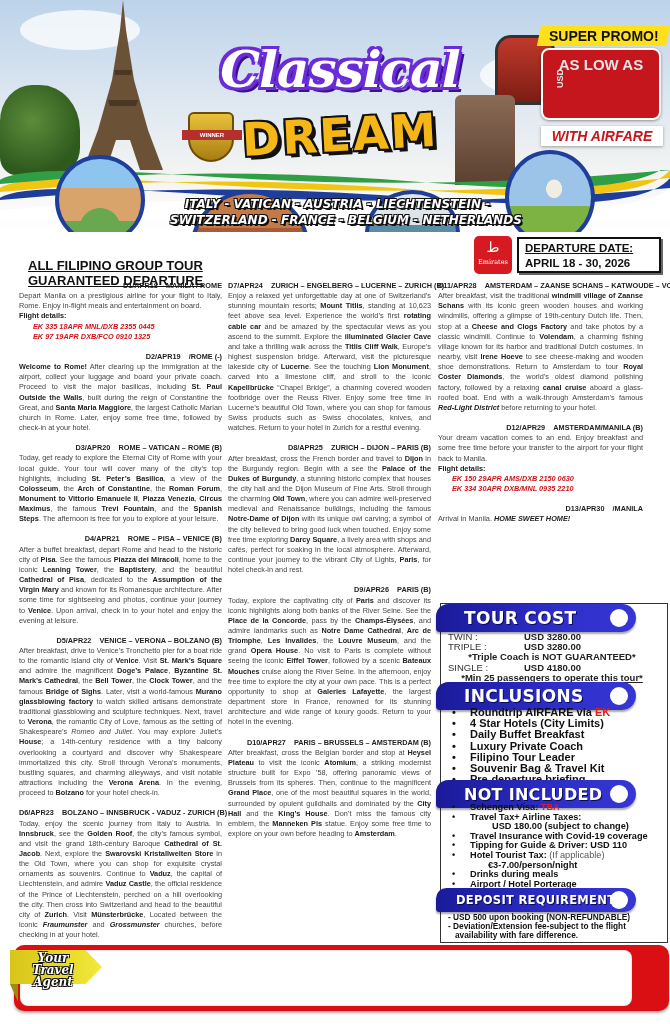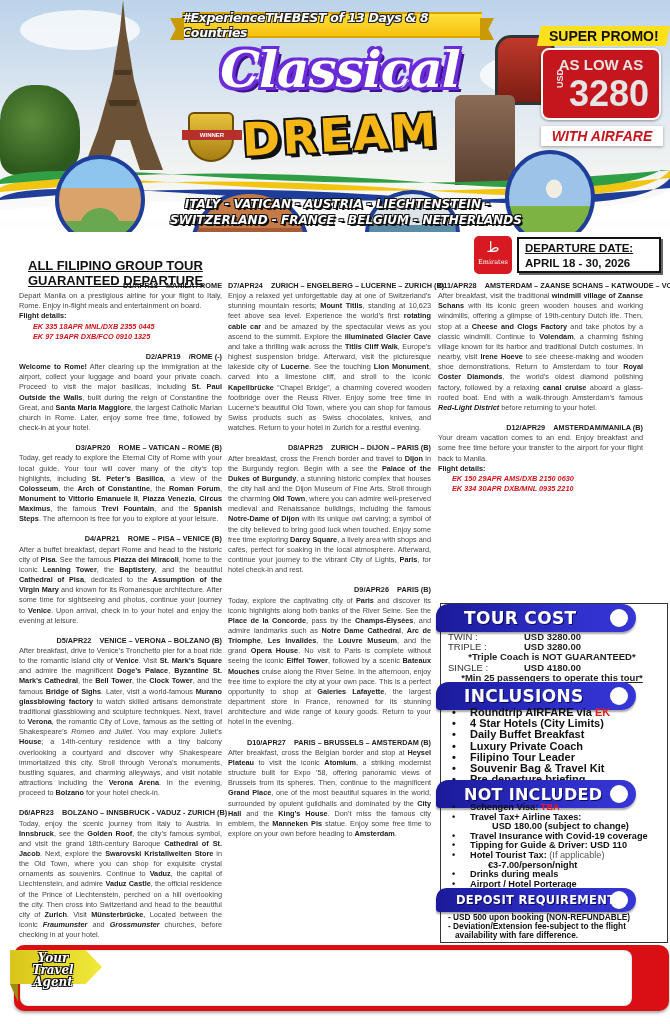--- a/index.html
+++ b/index.html
@@ -136,39 +136,35 @@
     <path d="M0 30 Q200 10 420 28 T670 8 L670 18 Q430 40 200 24 T0 40 Z" fill="#1f3e9a"></path>
     <path d="M0 22 Q200 2 420 20 T670 0 L670 8 Q430 30 200 14 T0 30 Z" fill="#f2c513"></path>
     <path d="M0 14 Q200 -6 420 12 T670 -8 L670 0 Q430 22 200 6 T0 22 Z" fill="#2f9e44"></path>
     <path d="M0 40 Q200 24 420 36 T670 18 L670 50 L0 50 Z" fill="#ffffff"></path>
   </svg>
   <div class="photo-circle pc-colosseum"></div>
   <div class="photo-circle pc-pisa"></div>
   <div class="photo-circle pc-amsterdam"></div>
   <div class="photo-circle pc-venice"></div>
 
-  <div class="ribbon-top">
-    <span>#ExperienceTHEBEST of 13 Days &amp; 8 Countries</span>
-  </div>
   <div class="title-classical">Classical</div>
   <div class="winner-badge">
       <span>WINNER</span>
     </div>
   <div class="title-dream">DREAM</div>
   <div class="countries">
     <div>ITALY - VATICAN - AUSTRIA - LIECHTENSTEIN -</div>
     <div>SWITZERLAND - FRANCE - BELGIUM - NETHERLANDS</div>
   </div>
 
   <div class="promo">
     <div class="promo-head"><span>SUPER PROMO!</span></div>
     <div class="promo-box">
       <div class="promo-aslow">AS LOW AS</div>
       <div class="promo-usd">USD</div>
-      <div class="promo-price">3280</div>
     </div>
     <div class="promo-air">WITH AIRFARE</div>
   </div>
 </div>
 
 <div class="group-title">
   <div>ALL FILIPINO GROUP TOUR</div>
   <div>GUARANTEED DEPARTURE</div>
 </div>
 <div class="emirates-logo">
@@ -231,20 +227,24 @@
     <div class="day">
       <div class="day-head"><span class="code">D11/APR28    </span><span>AMSTERDAM – ZAANSE SCHANS – KATWOUDE – VOLENDAM – AMSTERDAM (B)</span></div>
       <div class="p">After breakfast, visit the traditional <b>windmill village of Zaanse Schans</b> with its iconic green wooden houses and working windmills, offering a glimpse of 19th-century Dutch life. Then, stop at a <b>Cheese and Clogs Factory</b> and take photos by a classic windmill. Continue to <b>Volendam</b>, a charming fishing village known for its harbor and traditional Dutch costumes. In nearby, visit <b>Irene Hoeve</b> to see cheese-making and wooden shoe demonstrations. Return to Amsterdam to tour <b>Royal Coster Diamonds</b>, the world’s oldest diamond polishing factory, followed by a relaxing <b>canal cruise</b> aboard a glass-roofed boat. End with a walk-through Amsterdam’s famous <b style="font-style: italic;">Red-Light District</b> before returning to your hotel.</div>
     </div>
     <div class="day">
       <div class="day-head"><span class="code">D12/APR29    </span><span>AMSTERDAM/MANILA (B)</span></div>
       <div class="p">Your dream vacation comes to an end. Enjoy breakfast and some free time before your transfer to the airport for your flight back to Manila.</div>
       <div class="flight-label">Flight details:</div>
       <div class="flight">EK 150 29APR AMS/DXB 2150 0630</div>
       <div class="flight">EK 334 30APR DXB/MNL 0935 2210</div>
+    </div>
+    <div class="day">
+      <div class="day-head"><span class="code">D13/APR30    </span><span>/MANILA</span></div>
+      <div class="p">Arrival in Manila. <b style="font-style: italic;">HOME SWEET HOME!</b></div>
     </div>
   </div>
 
 <div class="panel"></div>
 
 <div class="pill pill-cost">
   <span class="pill-label">TOUR COST</span>
   <span class="dot"></span>
 </div>
 <div class="cost">

